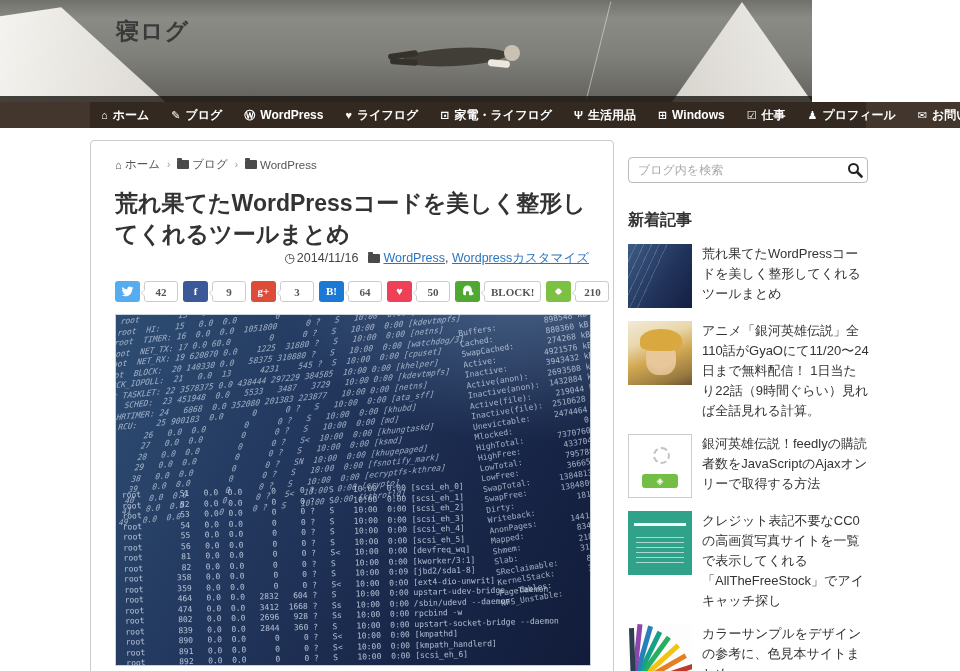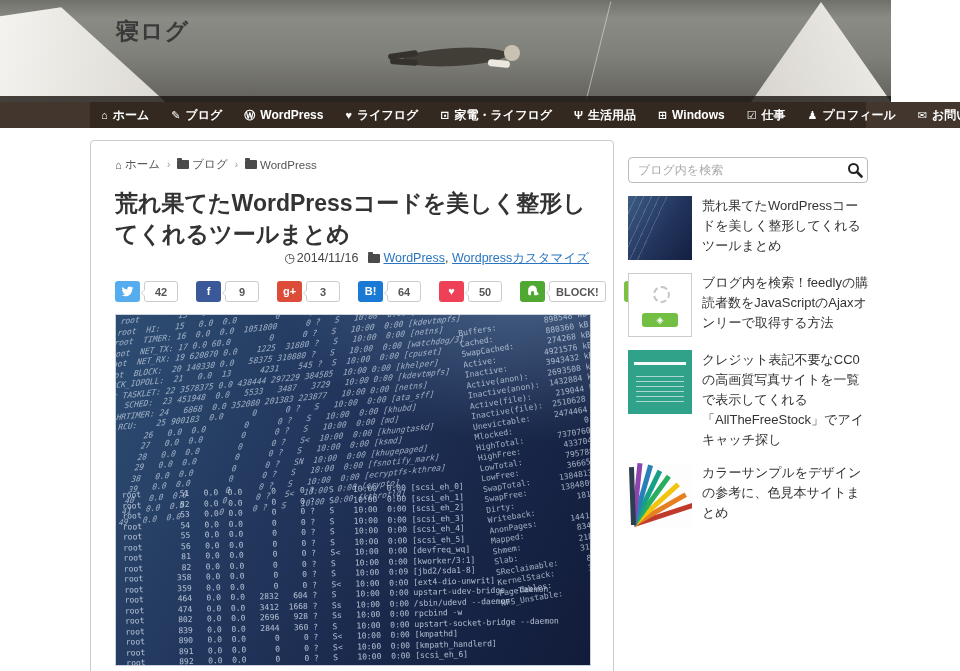--- a/index.html
+++ b/index.html
@@ -1,20 +1,20 @@
 <!DOCTYPE html>
 <html><head>
 <meta charset="utf-8">
 <style>
   * { margin:0; padding:0; box-sizing:border-box; }
   html,body { width:960px; height:671px; overflow:hidden; background:#fff;
     font-family:"Liberation Sans","DejaVu Sans",sans-serif; color:#333; }
 
   
-  .hdr { position:relative; width:891px; height:102px; overflow:hidden;
+  .hdr { position:relative; width:812px; height:102px; overflow:hidden;
     background:linear-gradient(180deg,#71716b 0%,#8b8b85 18%,#80807a 55%,#62615b 100%);padding-left:16px; }
   .hdr::after { content:""; position:absolute; left:0; right:0; bottom:0; height:6px;
     background:rgba(24,20,16,.8); }
   .tent-left { position:absolute; left:0; top:0; width:180px; height:102px;
     background:linear-gradient(100deg,#f5f3ef,#dad7d1);
     clip-path:polygon(0 16%, 34% 7%, 92% 100%, 0 100%); }
   .tent-right { position:absolute; right:0; top:0; width:140px; height:102px;
     background:linear-gradient(250deg,#f1efeb,#d7d4ce);
     clip-path:polygon(0 100%, 50% 2%, 100% 100%); }
   .guy-line { position:absolute; left:598px; top:0; width:1px; height:102px;
@@ -48,21 +48,21 @@
     background:#4a4a4a; border-radius:1px 1px 0 0; }
 
   
   h1.post-title { font-size:23px; line-height:31px; color:#333; margin-top:16px; font-weight:bold; }
   .meta { text-align:right; font-size:12.5px; color:#444; }
   .meta a { color:#2a76be; }
   .clock { font-size:12px; color:#444; margin-right:2px; }
   .meta .folder { margin:0 3px 0 10px; vertical-align:-1px; }
 
   
-  .share-row { display:flex; gap:18px; margin-top:14px; }
+  .share-row { display:flex; gap:5px; margin-top:14px;font-family:Liberation Serif, serif; }
   .share { display:flex; align-items:center; cursor:pointer; }
   .s-icon { width:25px; height:21px; border-radius:3px; display:flex; align-items:center;
     justify-content:center; color:#fff; font-weight:bold; font-size:11px; line-height:1; }
   .s-icon svg { width:13px; height:13px; }
   .s-count { position:relative; margin-left:4px; min-width:34px; height:21px; padding:0 6px;
     background:#fff; border:1px solid #ccc; border-radius:3px; font-size:11px; font-weight:bold;
     color:#555; display:flex; align-items:center; justify-content:center; }
   .s-count::before { content:""; position:absolute; left:-4px; top:7px; border-top:4px solid transparent;
     border-bottom:4px solid transparent; border-right:4px solid #ccc; }
   .s-count::after { content:""; position:absolute; left:-3px; top:7px; border-top:4px solid transparent;
@@ -318,29 +318,34 @@
 
   <aside class="sidebar">
     <div class="searchbox">
       <input type="text" placeholder="ブログ内を検索" style="">
       <svg class="search-btn" viewBox="0 0 16 16">
         <circle cx="6.5" cy="6.5" r="4.5" fill="none" stroke="#222" stroke-width="2"></circle>
         <line x1="10" y1="10" x2="14.5" y2="14.5" stroke="#222" stroke-width="2.6" stroke-linecap="round"></line>
       </svg>
     </div>
 
+    <h3 class="sb-h recent-h">新着記事</h3>
 
     <ul class="recent-list">
       <li class="recent-item">
         <div class="thumb thumb-terminal"></div>
         <span class="rtitle">荒れ果てたWordPressコードを美しく整形してくれるツールまとめ</span>
       </li>
       <li class="recent-item">
+        <div class="thumb thumb-anime"></div>
+        <span class="rtitle">アニメ「銀河英雄伝説」全110話がGyaOにて11/20〜24日まで無料配信！ 1日当たり22話（9時間ぐらい）見れば全話見れる計算。</span>
+      </li>
+      <li class="recent-item">
         <div class="thumb thumb-feedly"></div>
-        <span class="rtitle">ブログ内を検索！feedlyの購読者数をJavaScriptのAjaxオンリーで取得する方法</span>
+        <span class="rtitle">銀河英雄伝説！feedlyの購読者数をJavaScriptのAjaxオンリーで取得する方法</span>
       </li>
       <li class="recent-item">
         <div class="thumb thumb-atfs"></div>
         <span class="rtitle">クレジット表記不要なCC0の高画質写真サイトを一覧で表示してくれる「AllTheFreeStock」でアイキャッチ探し</span>
       </li>
       <li class="recent-item">
         <div class="thumb thumb-pencils">
           <svg width="64" height="64" viewBox="0 0 64 64">
             <g transform="translate(6 62)">
               <rect x="0" y="-3" width="62" height="5" fill="#c0392b" transform="rotate(-18)"></rect>

